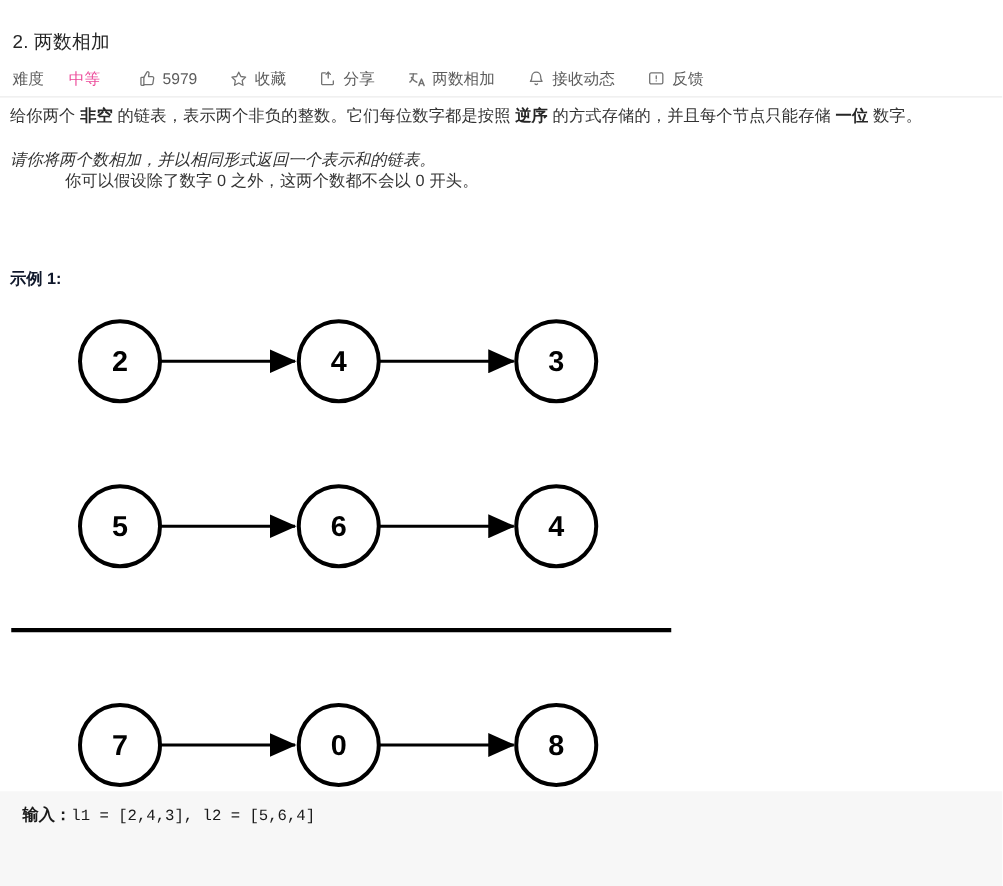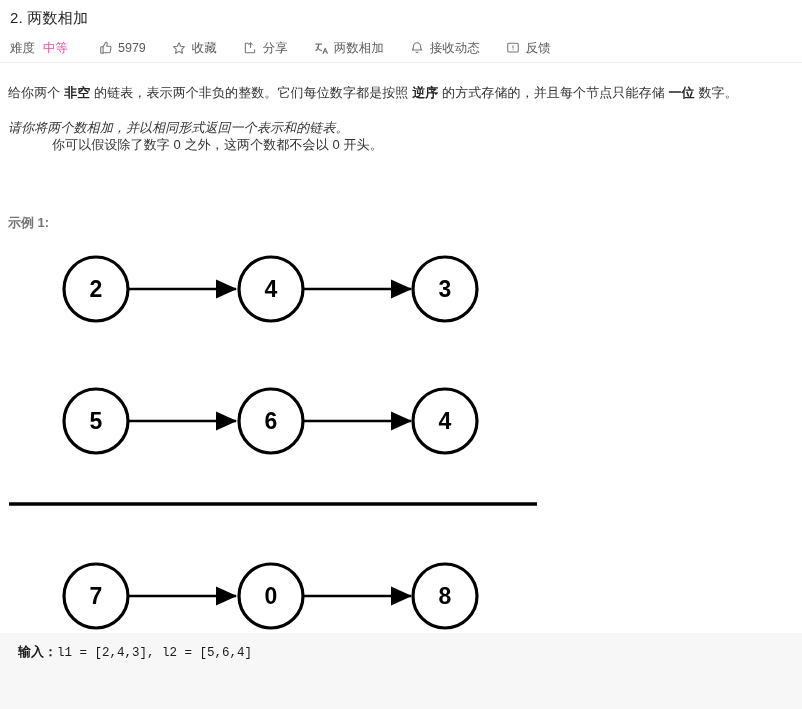--- a/index.html
+++ b/index.html
@@ -14,21 +14,21 @@
     font-family: "Liberation Sans", sans-serif;
     color: #262626;
     position: relative;
   }
 
   
   .problem-title {
     font-size: 15px;
     font-weight: 500;
     color: #262626;
-    padding: 9px 0 0 10px;
+    padding: 24px 0 0 10px;
     letter-spacing: 0.2px;
   }
 
   .toolbar {
     display: flex;
     align-items: center;
     height: 28px;
     padding: 6px 0 0 10px;
     border-bottom: 1px solid #ececec;
     box-sizing: content-box;
@@ -44,42 +44,42 @@
   .toolbar-item .tb-icon {
     display: inline-flex;
     align-items: center;
     justify-content: center;
     width: 15px;
     height: 15px;
     margin-right: 5px;
     color: #737373;
   }
   .difficulty-group { margin-right: 30px; }
-  .difficulty-label { color: #5c5c5c; margin-right: 8px; }
+  .difficulty-label { color: #5c5c5c; margin-right: 20px; }
   .difficulty-value { font-weight: 400; }
   .para {
     font-size: 13px;
     line-height: 1.6;
     color: #333333;
     margin: 0;
     letter-spacing: 0.1px;
   }
   .para b { font-weight: 700; color: #262626; }
 
   .p1 { position: absolute; left: 8px; top: 83px; width: 790px; }
   .p2 { position: absolute; left: 8px; top: 118px; font-style: italic; }
   .p3 { position: absolute; left: 8px; top: 135px; margin-left: 44px; }
 
   .example-heading {
     position: absolute;
     left: 8px;
     top: 214px;
     font-size: 13px;
     font-weight: 700;
-    color: #737373;
+    color: #0f172a;
   }
 
   
   .diagram {
     position: absolute;
     left: 0;
     top: 238px;
     width: 600px;
     height: 392px;
   }

